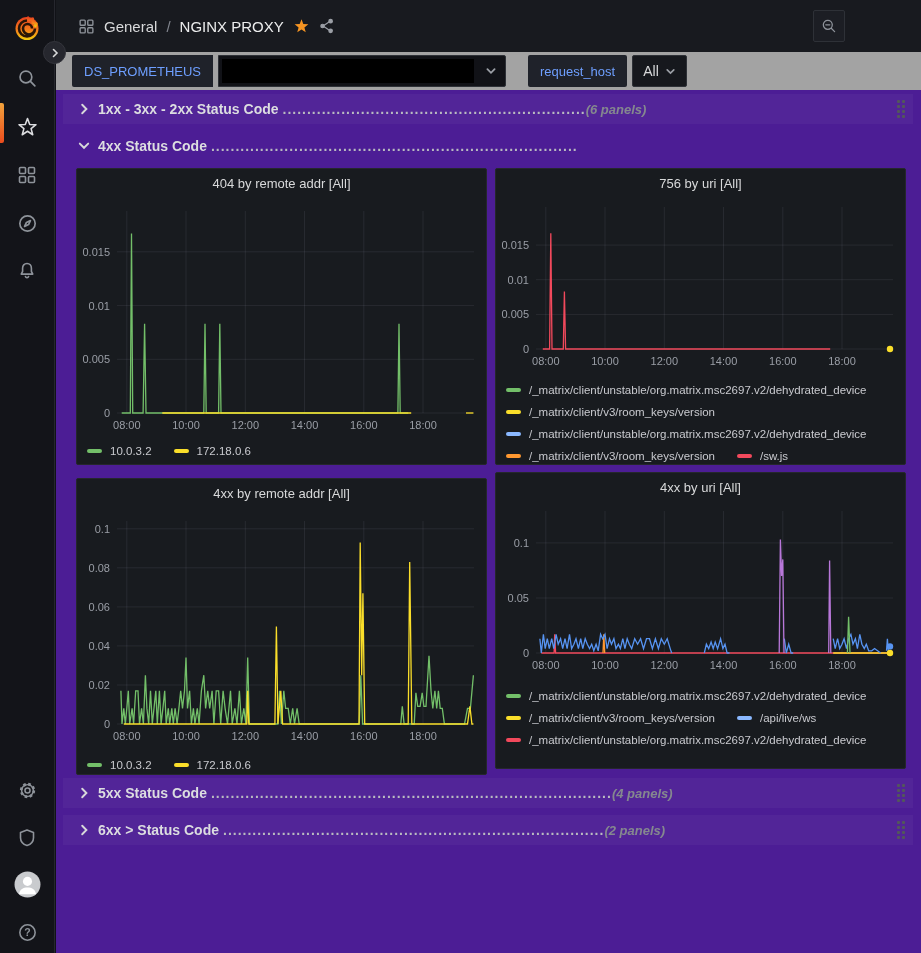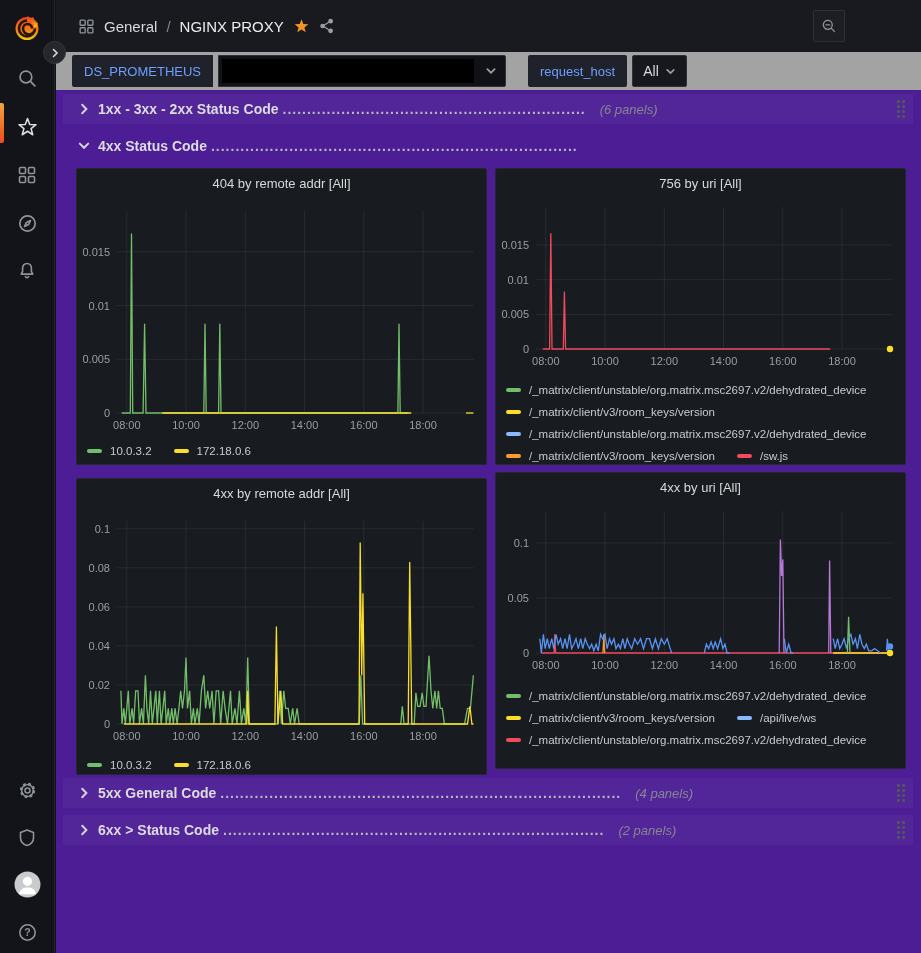--- a/index.html
+++ b/index.html
@@ -51,21 +51,21 @@
 
   
   .dash { position:absolute; left:56px; top:90px; right:0; bottom:0; background:#4c1d95; }
   .rowhdr { position:absolute; left:7px; width:850px; height:30px; display:flex;
     align-items:center; padding:0 8px 0 15px; cursor:pointer; }
   .rowhdr.strip { background:rgba(204,204,220,0.05); }
   .rowhdr .chev { margin-right:8px; }
   .row-title { color:#dcdde0; font-size:14px; font-weight:700; white-space:nowrap; }
   .row-leader { color:#b9bac0; font-size:14px; font-weight:700; letter-spacing:1px;
     white-space:nowrap; overflow:hidden; margin-left:4px; }
-  .row-count { color:#85888f; font-size:13px; font-style:italic; margin-left:14px; white-space:nowrap; }
+  .row-count { color:#85888f; font-size:13px; font-style:italic; white-space:nowrap;font-weight:bold; }
   .grip { margin-left:auto; display:grid; grid-template-columns:repeat(2,3px);
     grid-auto-rows:3px; gap:2px; cursor:grab; }
   .grip i { background:#53565c; border-radius:1px; }
 
   .panel { position:absolute; width:411px; height:297px; background:#181b1f;
     border:1px solid #25272c; border-radius:2px; overflow:hidden; }
   .panel-title { height:28px; display:flex; align-items:center; justify-content:center;
     color:#d8d9da; font-size:13px; font-weight:500; cursor:pointer; }
   .chart-wrap svg { display:block; }
   .grid-line { stroke:rgba(204,204,220,0.09); stroke-width:1; }
@@ -504,21 +504,21 @@
               <span>/_matrix/client/unstable/org.matrix.msc2697.v2/dehydrated_device</span>
             </span>
           </div>
         </div>
     </section>
 
     <div class="rowhdr strip" style="top:688px">
       <svg class="chev" width="12" height="12" viewBox="0 0 10 10" style="stroke:#d8d9da;stroke-width:1.6;fill:none;stroke-linecap:round">
           <polyline points="3.5,1.5 7,5 3.5,8.5"></polyline>
         </svg>
-      <span class="row-title">5xx General Code</span>
+      <span class="row-title">5xx Status Code</span>
       <span class="row-leader">..................................................................................</span>
       <span class="row-count">(4 panels)</span>
       <span class="grip">
           <i></i>
           <i></i>
           <i></i>
           <i></i>
           <i></i>
           <i></i>
           <i></i>

